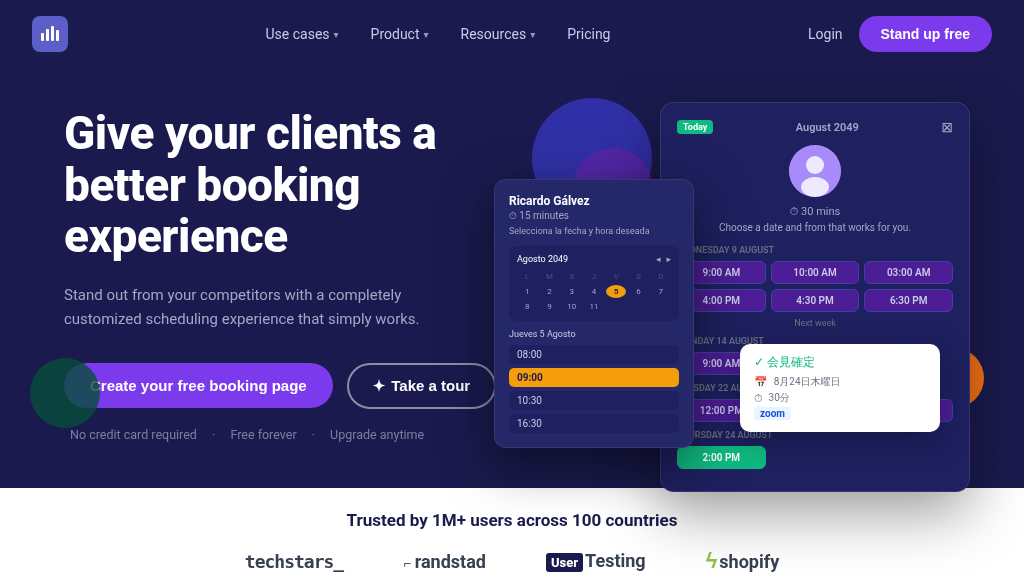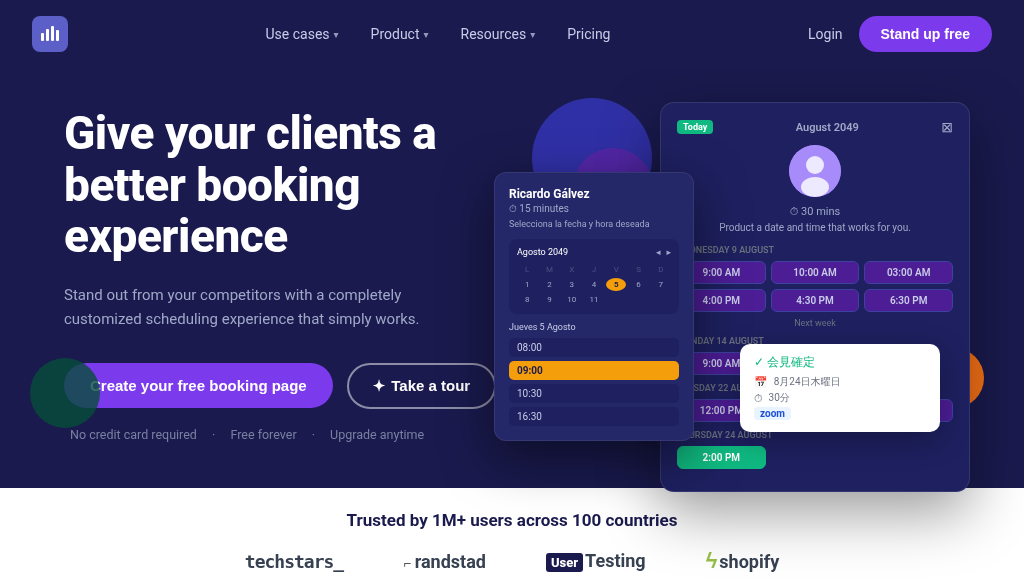--- a/index.html
+++ b/index.html
@@ -305,21 +305,21 @@
       color: #6b7280;
       font-size: 9px;
       text-align: center;
       margin: 6px 0 4px;
     }
 
     
     .booking-card-front {
       position: absolute;
       left: -30px;
-      top: 80px;
+      top: 87px;
       width: 200px;
       background: #252868;
       border-radius: 12px;
       padding: 14px;
       box-shadow: 0 16px 50px rgba(0,0,0,0.5);
       border: 1px solid rgba(255,255,255,0.08);
       z-index: 5;
     }
     .front-name {
       color: white;
@@ -556,21 +556,21 @@
 
             <svg width="52" height="52" viewBox="0 0 52 52">
               <circle cx="26" cy="26" r="26" fill="#a78bfa"></circle>
               <circle cx="26" cy="20" r="9" fill="#ede9fe"></circle>
               <ellipse cx="26" cy="42" rx="14" ry="10" fill="#ede9fe"></ellipse>
             </svg>
           </div>
           <div class="profile-duration">
             ⏱ <span>30 mins</span>
           </div>
-          <div class="profile-choose">Product a date and time that works for you.</div>
+          <div class="profile-choose">Choose a date and from that works for you.</div>
         </div>
 
         <div class="day-label">Wednesday 9 August</div>
         <div class="time-slots-grid">
           <div class="time-slot">9:00 AM</div>
           <div class="time-slot">10:00 AM</div>
           <div class="time-slot">03:00 AM</div>
           <div class="time-slot">4:00 PM</div>
           <div class="time-slot">4:30 PM</div>
           <div class="time-slot">6:30 PM</div>

